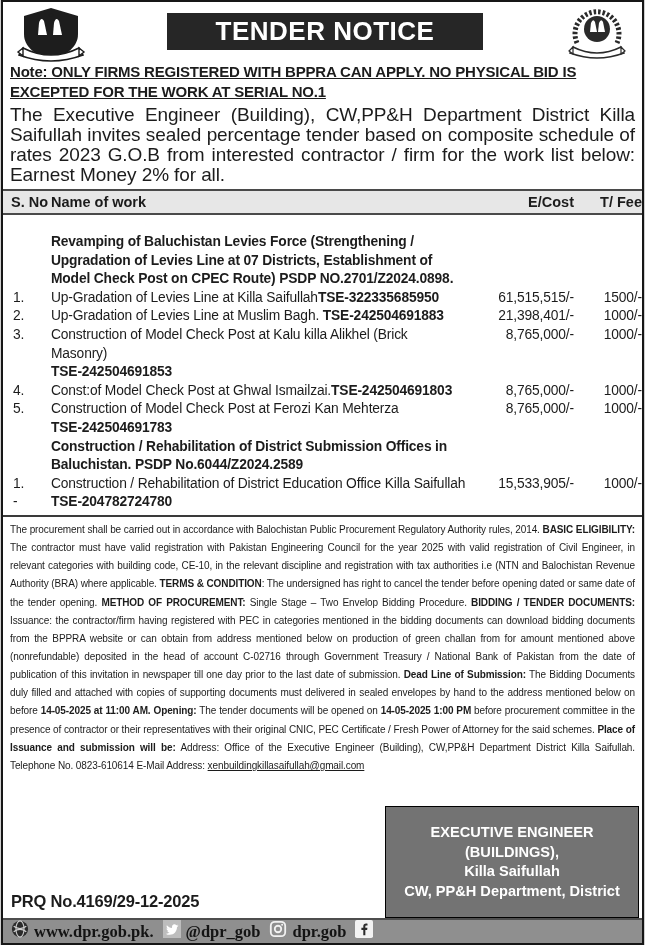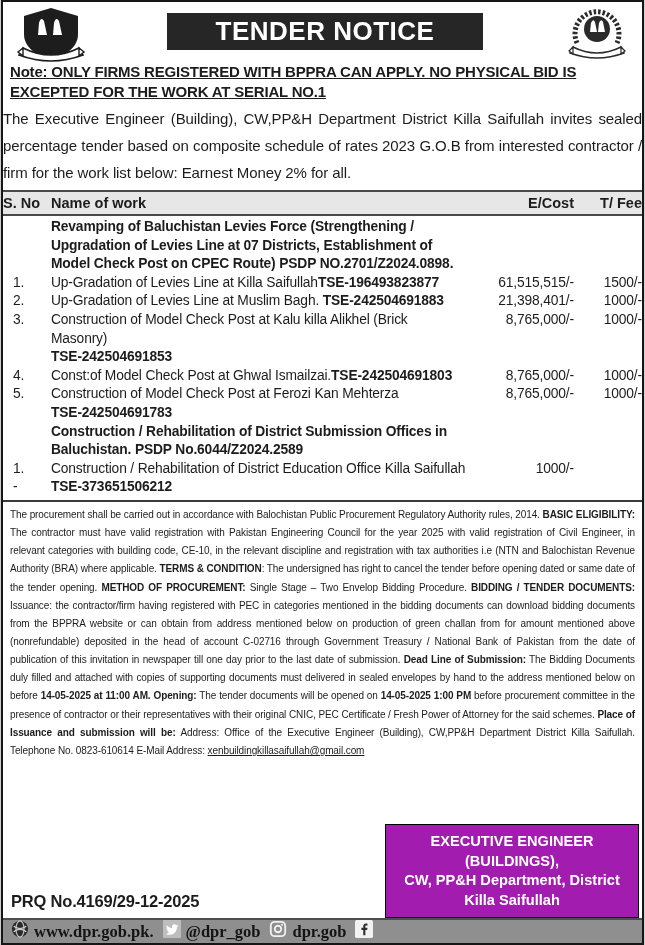--- a/index.html
+++ b/index.html
@@ -17,48 +17,48 @@
     position:absolute; left:164px; top:11px; width:316px; height:37px;
     background:#262626; color:#ffffff; display:flex; align-items:center; justify-content:center;
     font-weight:bold; font-size:26px; letter-spacing:.5px;
   }
   
   .note {
     margin:0 7px; font-weight:bold; font-size:15px; line-height:20px;
     text-decoration:underline; letter-spacing:-.2px;
   }
   .intro {
-    margin:3px 0 4px; font-size:15px; line-height:27px; text-align:justify;
+    margin:3px 7px 4px; font-size:19px; line-height:20px; text-align:justify;
     letter-spacing:-.1px;
   }
   
   .grid-row { display:grid; grid-template-columns:48px 415px 108px 1fr; }
   .thead {
     background:#e7e7e7; border-top:2px solid #4a4a4a; border-bottom:2px solid #4a4a4a;
     font-weight:bold; font-size:14.5px; padding:3px 0; 
   }
-  .thead .c-sno { }
-  .tbody { font-size:13.8px; line-height:18.6px; padding-top:2px; letter-spacing:-.15px; }
+  .thead .c-sno { padding-left:8px; }
+  .tbody { font-size:13.8px; line-height:18.6px; padding-top:18px; letter-spacing:-.15px; }
   .tbody .c-sno { padding-left:10px; }
   .row-group .c-name { font-weight:bold; }
   .tse { font-weight:bold; }
   .c-cost, .c-fee { white-space:nowrap;text-align:right; }
   
   .terms {
     border-top:2px solid #3a3a3a; margin-top:3px; padding:4px 7px 0 7px;
     font-size:10px; line-height:18.15px; text-align:justify; letter-spacing:-.1px;
   }
   .terms .b { font-weight:bold; }
   .terms .u { text-decoration:underline; }
   
   .prq { position:absolute; left:8px; bottom:32px; font-size:16.5px; font-weight:bold; letter-spacing:-.2px; }
   .sig {
     position:absolute; right:3px; bottom:25px; width:254px; box-sizing:border-box;
-    background:#a21caf; color:#ffffff; text-align:center; font-weight:bold;
-    font-size:14.6px; line-height:19.5px; padding:7px 4px; border:1px solid #000;
+    background:#737373; color:#ffffff; text-align:center; font-weight:bold;
+    font-size:14.6px; line-height:19.5px; padding:16px 4px; border:1px solid #000;
   }
   .social-bar {
     position:absolute; left:0; right:0; bottom:0; height:25px; background:#8f8f8f;
     border-top:2px solid #4e4e4e; display:flex; align-items:flex-start; gap:9px; padding:0 8px;
     font-family:"Liberation Serif", serif; font-weight:bold; font-size:16.5px; color:#141414;
     box-sizing:border-box;
   }
   .bar-item { display:flex; align-items:center; gap:5px; white-space:nowrap; }
   .bar-icon { width:18px; height:18px; flex:0 0 auto; }
 </style>
@@ -105,21 +105,21 @@
       <div class="grid-row row-group">
         <div class="c-sno"></div>
         <div class="c-name">Revamping of Baluchistan Levies Force (Strengthening / Upgradation of Levies Line at 07 Districts, Establishment of Model Check Post on CPEC Route) PSDP NO.2701/Z2024.0898.</div>
         <div class="c-cost"></div>
         <div class="c-fee"></div>
       </div>
       <div class="grid-row row-item">
         <div class="c-sno">
           <div>1.</div>
         </div>
-        <div class="c-name"><span>Up-Gradation of Levies Line at Killa Saifullah</span><span class="tse">TSE-196493823877</span></div>
+        <div class="c-name"><span>Up-Gradation of Levies Line at Killa Saifullah</span><span class="tse">TSE-322335685950</span></div>
         <div class="c-cost">61,515,515/-</div>
         <div class="c-fee">1500/-</div>
       </div>
       <div class="grid-row row-item">
         <div class="c-sno">
           <div>2.</div>
         </div>
         <div class="c-name"><span>Up-Gradation of Levies Line at Muslim Bagh. </span><span class="tse">TSE-242504691883</span></div>
         <div class="c-cost">21,398,401/-</div>
         <div class="c-fee">1000/-</div>
@@ -152,32 +152,33 @@
         <div class="c-sno"></div>
         <div class="c-name">Construction / Rehabilitation of District Submission Offices in Baluchistan. PSDP No.6044/Z2024.2589</div>
         <div class="c-cost"></div>
         <div class="c-fee"></div>
       </div>
       <div class="grid-row row-item">
         <div class="c-sno">
           <div>1.</div>
           <div>-</div>
         </div>
-        <div class="c-name"><span>Construction / Rehabilitation of District Education Office Killa Saifullah</span><div class="tse">TSE-373651506212</div></div>
+        <div class="c-name"><span>Construction / Rehabilitation of District Education Office Killa Saifullah</span><div class="tse">TSE-204782724780</div></div>
+        <div class="c-cost">15,533,905/-</div>
         <div class="c-fee">1000/-</div>
       </div>
     </div>
 
   <p class="terms" id="terms"><span>The procurement shall be carried out in accordance with Balochistan Public Procurement Regulatory Authority rules, 2014. </span><span class="b">BASIC ELIGIBILITY:</span><span>  The contractor must have valid registration with Pakistan Engineering Council for the year 2025 with valid registration of Civil Engineer, in relevant categories with building code, CE-10, in the relevant discipline and registration with tax authorities i.e (NTN and Balochistan Revenue Authority (BRA) where applicable. </span><span class="b">TERMS &amp; CONDITION</span><span>: The undersigned has right to cancel the tender before opening dated or same date of the tender opening.  </span><span class="b">METHOD OF PROCUREMENT:</span><span> Single Stage – Two Envelop Bidding Procedure. </span><span class="b">BIDDING / TENDER DOCUMENTS:</span><span> Issuance: the contractor/firm having registered with PEC in categories mentioned in the bidding documents can download bidding documents from the BPPRA website or can obtain from address mentioned below on production of green challan from for amount mentioned above (nonrefundable) deposited in the head of account C-02716 through Government Treasury / National Bank of Pakistan from the date of publication of this invitation in newspaper till one day prior to the last date of submission.  </span><span class="b">Dead Line of Submission:</span><span> The Bidding Documents duly filled and attached with copies of supporting documents must delivered in sealed envelopes by hand to the address mentioned below on before </span><span class="b">14-05-2025 at 11:00 AM. Opening:</span><span> The tender documents will be opened on </span><span class="b">14-05-2025 1:00 PM</span><span> before procurement committee in the presence of contractor or their representatives with their original CNIC, PEC Certificate / Fresh Power of Attorney for the said schemes. </span><span class="b">Place of Issuance and submission will be:</span><span> Address:  Office of the Executive Engineer (Building), CW,PP&amp;H Department District Killa Saifullah. Telephone No. 0823-610614  E-Mail Address: </span><span class="u">xenbuildingkillasaifullah@gmail.com</span></p>
 
   <div class="prq">PRQ No.4169/29-12-2025</div>
   <div class="sig" id="signature-box">
       <div>EXECUTIVE ENGINEER (BUILDINGS),</div>
+      <div>Killa Saifullah</div>
       <div>CW, PP&amp;H Department, District</div>
-      <div>Killa Saifullah</div>
     </div>
 
   <div class="social-bar" id="social-bar">
       <span class="bar-item">
         <span><svg class="bar-icon" viewBox="0 0 20 20">
             <circle cx="10" cy="10" r="9" fill="#2b2b2b"></circle>
             <path d="M3 7 q7 5 14 0 M3 13 q7 -5 14 0" stroke="#cfcfcf" stroke-width="1.4" fill="none"></path>
             <ellipse cx="10" cy="10" rx="4.5" ry="9" stroke="#cfcfcf" stroke-width="1.2" fill="none"></ellipse>
           </svg></span>
         <span>www.dpr.gob.pk.</span>

